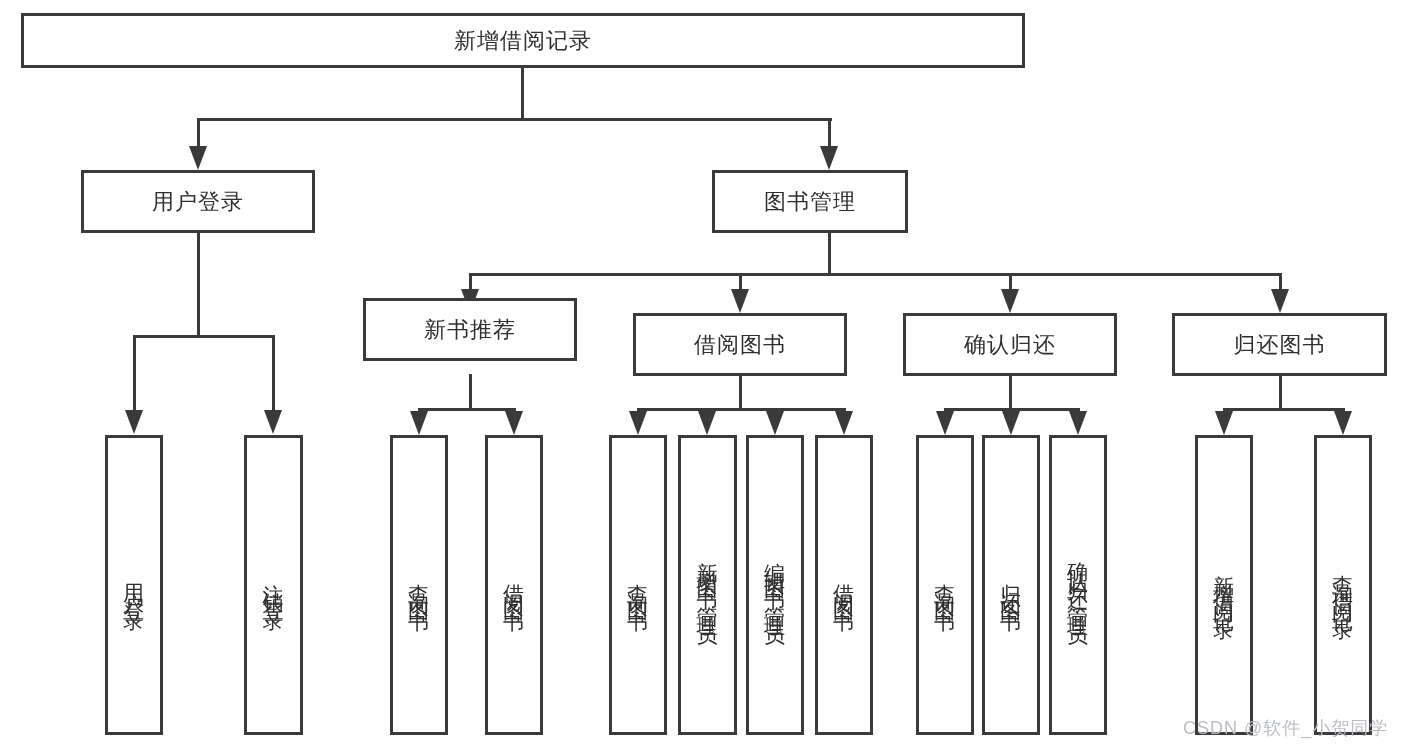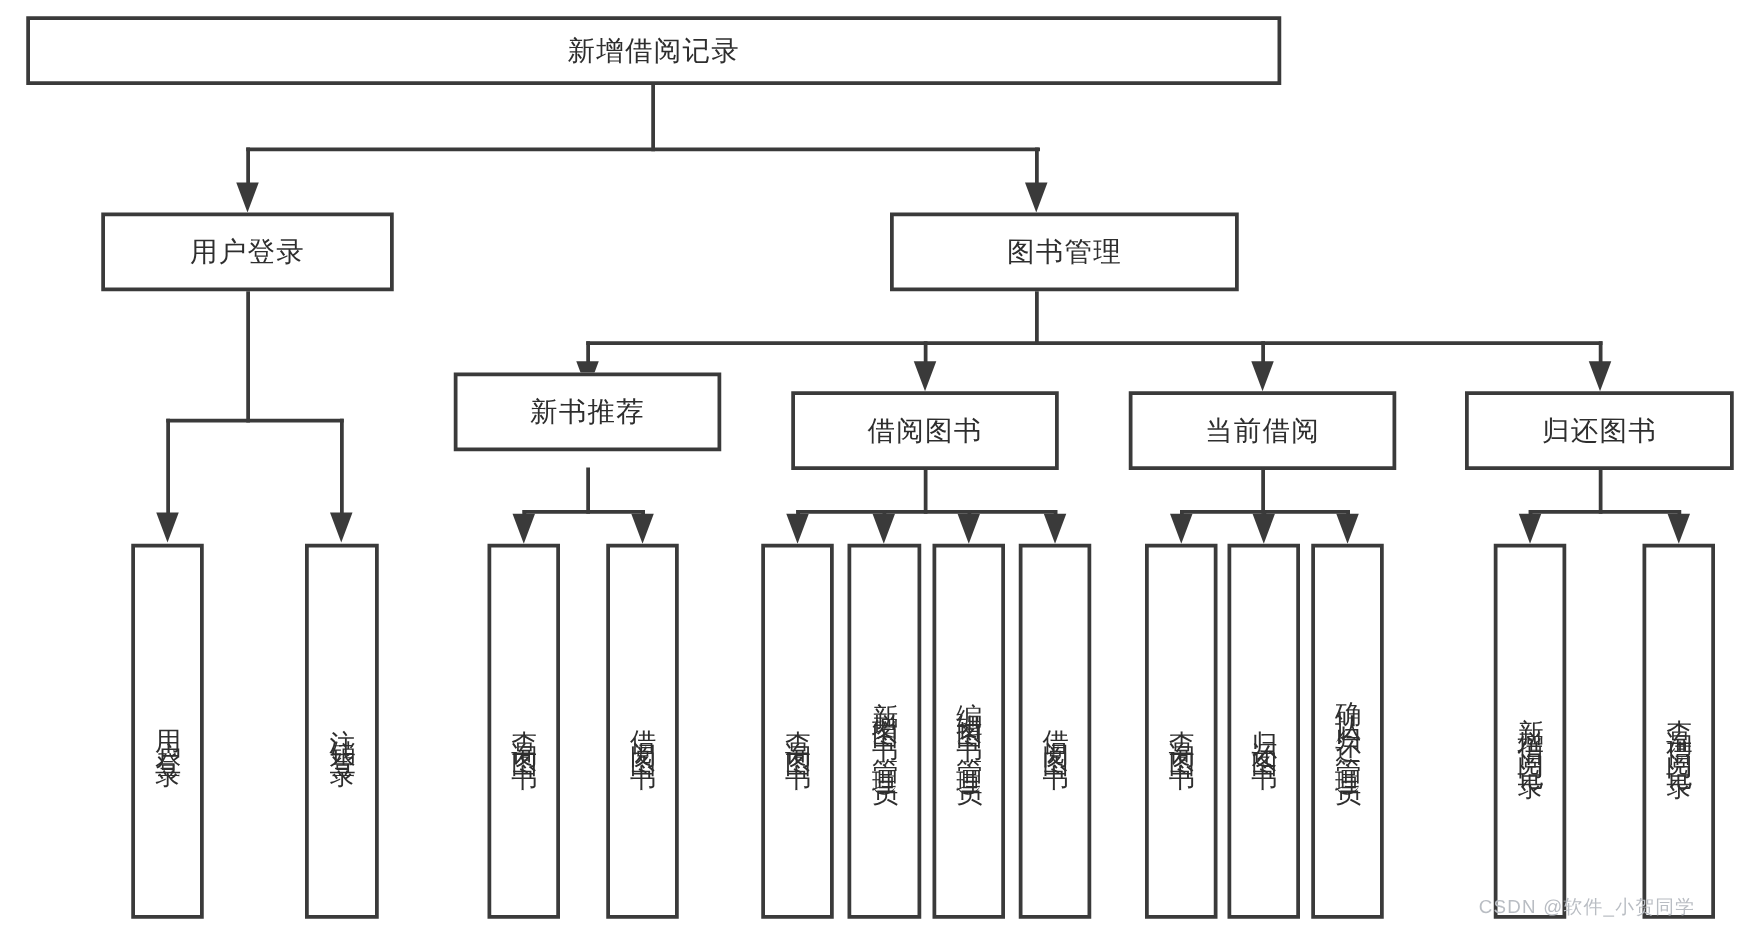--- a/index.html
+++ b/index.html
@@ -15,21 +15,21 @@
   .box.v span{
     writing-mode:vertical-rl;text-orientation:mixed;
     font-size:21px;letter-spacing:9px;line-height:1;white-space:nowrap;
   }
   .vl{position:absolute;width:3px;background:#3a3a3a;}
   .hl{position:absolute;height:3px;background:#3a3a3a;}
   .ah{position:absolute;width:0;height:0;
       border-left:9px solid transparent;border-right:9px solid transparent;
       border-top:24px solid #3a3a3a;}
   .watermark{
-    position:absolute;left:1183px;top:716px;font-size:15px;color:#b9bdc3;
+    position:absolute;left:1183px;top:716px;font-size:18px;color:#b9bdc3;
     letter-spacing:1px;white-space:nowrap;
   }
 </style>
 </head>
 <body>
 
 <div class="canvas">
 
   <div class="box h" style="left:21px;top:13px;width:1004px;height:55px">
     <span>新增借阅记录</span>
@@ -38,21 +38,21 @@
   <div class="vl" style="left:521px;top:68px;height:53px"></div>
   <div class="hl" style="left:197px;top:118px;width:635px"></div>
   <div class="vl" style="left:197px;top:118px;height:30px"></div>
   <div class="ah" style="left:189px;top:146px"></div>
   <div class="vl" style="left:828px;top:118px;height:30px"></div>
   <div class="ah" style="left:820px;top:146px"></div>
 
   <div class="box h" style="left:81px;top:170px;width:234px;height:63px">
     <span>用户登录</span>
   </div>
-  <div class="box h" style="left:712px;top:170px;width:279px;height:63px">
+  <div class="box h" style="left:712px;top:170px;width:196px;height:63px">
     <span>图书管理</span>
   </div>
 
   <div class="vl" style="left:197px;top:233px;height:105px"></div>
   <div class="hl" style="left:133px;top:335px;width:142px"></div>
   <div class="vl" style="left:133px;top:335px;height:77px"></div>
   <div class="ah" style="left:125px;top:410px"></div>
   <div class="vl" style="left:272px;top:335px;height:77px"></div>
   <div class="ah" style="left:264px;top:410px"></div>
 
@@ -67,21 +67,21 @@
   <div class="vl" style="left:1279px;top:273px;height:18px"></div>
   <div class="ah" style="left:1271px;top:289px"></div>
 
   <div class="box h" style="left:363px;top:298px;width:214px;height:63px">
     <span>新书推荐</span>
   </div>
   <div class="box h" style="left:633px;top:313px;width:214px;height:63px">
     <span>借阅图书</span>
   </div>
   <div class="box h" style="left:903px;top:313px;width:214px;height:63px">
-    <span>当前借阅</span>
+    <span>确认归还</span>
   </div>
   <div class="box h" style="left:1172px;top:313px;width:215px;height:63px">
     <span>归还图书</span>
   </div>
 
   <div class="vl" style="left:469px;top:374px;height:37px"></div>
   <div class="hl" style="left:418px;top:408px;width:97px"></div>
   <div class="vl" style="left:418px;top:408px;height:7px"></div>
   <div class="ah" style="left:410px;top:411px"></div>
   <div class="vl" style="left:513px;top:408px;height:7px"></div>

